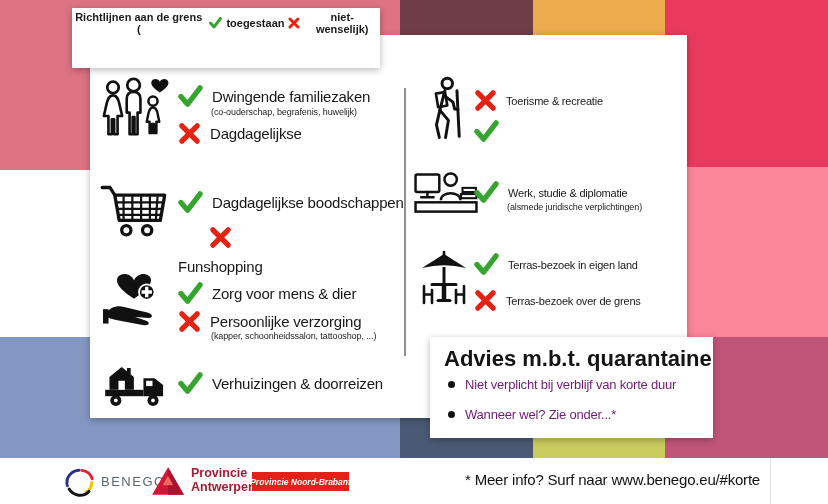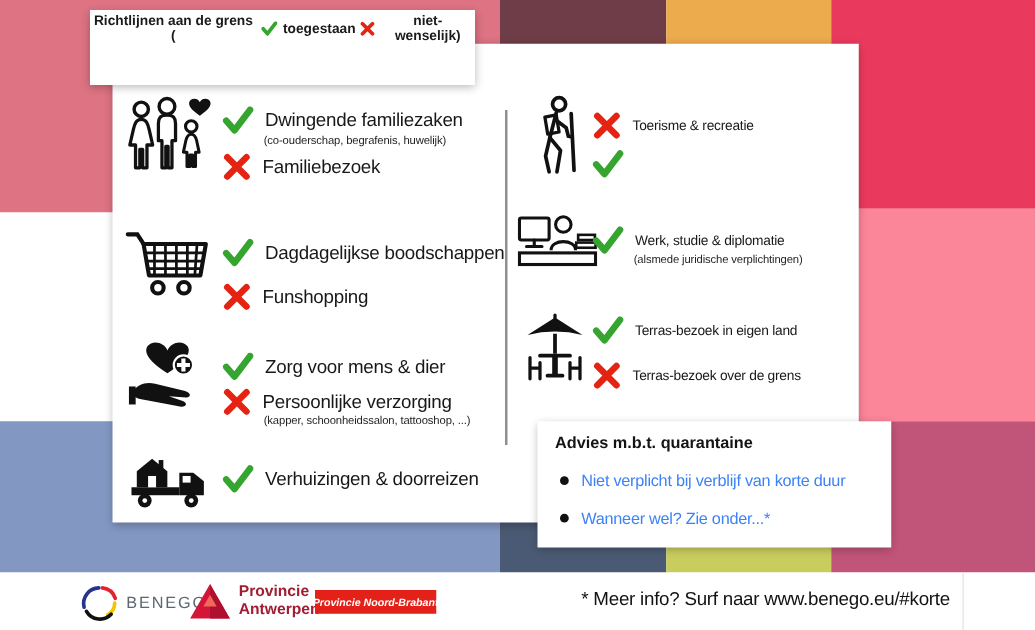--- a/index.html
+++ b/index.html
@@ -31,24 +31,24 @@
   .maincard { left:90px; top:35px; width:597px; height:383px; z-index:2; }
   .divider { position:absolute; left:404px; top:88px; width:2px; height:268px; background:#8f8f8f; z-index:3; }
 
   .line { position:absolute; display:flex; align-items:center; gap:9px; z-index:4; }
   .txt  { font-size:15px; color:#181818; letter-spacing:-0.2px; white-space:nowrap; }
   .txt.small { font-size:11px; }
   .sub  { position:absolute; font-size:9px; color:#232323; letter-spacing:-0.1px; z-index:4; white-space:nowrap; }
   .icon { position:absolute; z-index:4; }
 
   .qbox { left:430px; top:337px; width:283px; height:101px; z-index:6; }
-  .qtitle { position:absolute; left:14px; top:9px; font-size:13px; font-weight:700; color:#141414; }
+  .qtitle { position:absolute; left:14px; top:9px; font-size:22px; font-weight:700; color:#141414; }
   .bullet { position:absolute; display:flex; align-items:center; gap:10px; }
   .dot { width:7px; height:7px; border-radius:50%; background:#111; flex:0 0 auto; }
-  .btext { font-size:13px; color:#3b82f6; letter-spacing:-0.2px; white-space:nowrap; }
+  .btext { font-size:13px; color:#701a75; letter-spacing:-0.2px; white-space:nowrap; }
 
   .footer { position:absolute; left:0; top:458px; width:828px; height:46px; background:#fff; z-index:7; }
   .seam { position:absolute; left:770px; top:0; width:1px; height:46px; background:#e2e2e2; }
   .benego-label { position:absolute; left:101px; top:16px; font-size:13px; color:#5c6670; letter-spacing:1.5px; }
   .antwerpen-text { position:absolute; left:191px; top:8px; font-size:12.5px; font-weight:700;
                     color:#a11d33; line-height:14px; }
   .brabant-box { position:absolute; left:252px; top:14px; width:97px; height:19px; background:#e32119;
                  display:flex; align-items:center; justify-content:center; }
   .brabant-box span { font-size:8.5px; font-weight:700; font-style:italic; color:#fff; white-space:nowrap; }
   .info { position:absolute; right:68px; top:13px; font-size:15px; color:#121212; letter-spacing:-0.2px; }
@@ -101,38 +101,38 @@
     <svg width="25" height="23" viewBox="0 0 26 24">
         <path d="M3 12 L10 20 L23 3" stroke="#35a52f" stroke-width="5.5" fill="none" stroke-linecap="round" stroke-linejoin="round"></path>
       </svg>
     <span class="txt">Dwingende familiezaken</span>
   </div>
   <div class="sub" style="left:211px;top:107px;">(co-ouderschap, begrafenis, huwelijk)</div>
   <div class="line" style="left:178px;top:122px;">
     <svg width="23" height="23" viewBox="0 0 24 24">
         <path d="M4 4 L20 20 M20 4 L4 20" stroke="#e42313" stroke-width="5.5" fill="none" stroke-linecap="round"></path>
       </svg>
-    <span class="txt">Familiebezoek</span>
+    <span class="txt">Dagdagelijkse</span>
   </div>
 
   <svg class="icon" style="left:100px;top:182px;" width="68" height="57" viewBox="0 0 62 52">
     <path d="M2 5 H9 L13.5 12" stroke="#111" stroke-width="3" fill="none" stroke-linecap="round"></path>
     <path d="M21.5 13 V34 M29.5 13 V34 M37.5 13 V34 M45.5 13 V34 M52.5 13 L51 34" stroke="#111" stroke-width="2" fill="none"></path>
     <path d="M15 18.5 H58 M16 24.5 H57 M17 30 H56" stroke="#111" stroke-width="2" fill="none"></path>
     <path d="M13.5 12 H59 L55 35 H17.5 Z" stroke="#111" stroke-width="3" fill="none" stroke-linejoin="round"></path>
     <circle cx="24" cy="44" r="4.2" stroke="#111" stroke-width="3" fill="none"></circle>
     <circle cx="43" cy="44" r="4.2" stroke="#111" stroke-width="3" fill="none"></circle>
   </svg>
   <div class="line" style="left:178px;top:191px;justify-content:space-between;">
     <svg width="25" height="23" viewBox="0 0 26 24">
         <path d="M3 12 L10 20 L23 3" stroke="#35a52f" stroke-width="5.5" fill="none" stroke-linecap="round" stroke-linejoin="round"></path>
       </svg>
     <span class="txt">Dagdagelijkse boodschappen</span>
   </div>
-  <div class="line" style="left:178px;top:226px;">
+  <div class="line" style="left:178px;top:226px;flex-direction:column;">
     <svg width="23" height="23" viewBox="0 0 24 24">
         <path d="M4 4 L20 20 M20 4 L4 20" stroke="#e42313" stroke-width="5.5" fill="none" stroke-linecap="round"></path>
       </svg>
     <span class="txt">Funshopping</span>
   </div>
 
   <svg class="icon" style="left:103px;top:268px;" width="62" height="58" viewBox="0 0 56 52">
     <path d="M28 11 C30 5 39 3 42.5 8 C46 13.5 38.5 21 28 27.5 C17.5 21 10 13.5 13.5 8 C17 3 26 5 28 11 Z" fill="#111"></path>
     <circle cx="39.5" cy="21.5" r="7" fill="#111" stroke="#fff" stroke-width="1.6"></circle>
     <path d="M38 16.8 h3 v3.2 h3.2 v3 h-3.2 v3.2 h-3 v-3.2 h-3.2 v-3 h3.2 Z" fill="#fff"></path>

